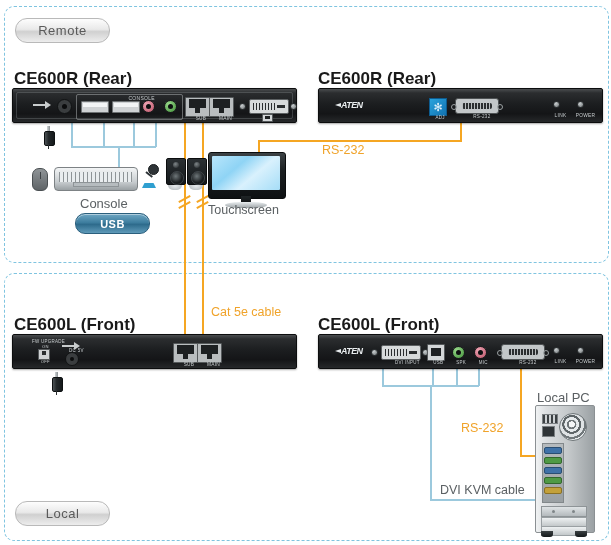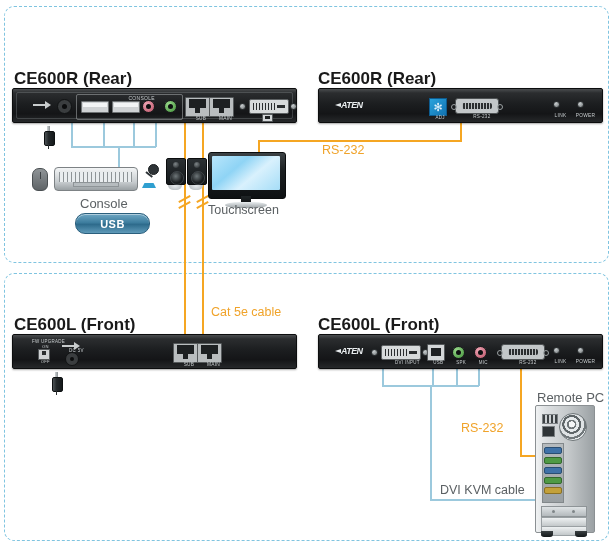--- a/index.html
+++ b/index.html
@@ -213,20 +213,22 @@
   #pc-label{position:absolute;left:537px;top:390px;font-size:13px;color:#5b6063;}
 </style>
 </head>
 <body>
 
 <div class="stage">
 
   <div class="zone" id="zone-remote"></div>
   <div class="zone" id="zone-local"></div>
 
+  <div class="pill" id="pill-remote">Remote</div>
+  <div class="pill" id="pill-local">Local</div>
 
   <div class="wire v" style="left:184px;top:112px;height:240px;"></div>
   <div class="break" style="left:178px;top:196px;">
     <i style="top:2px;"></i>
       <i style="top:8px;"></i>
   </div>
 
   <div class="wire v" style="left:202px;top:112px;height:240px;"></div>
   <div class="break" style="left:196px;top:196px;">
     <i style="top:2px;"></i>
@@ -422,21 +424,21 @@
       <div class="ear r"></div>
     </div>
     <div class="silk ctr" style="left:190px;top:25px;width:26px;transform:scale(1.45);">RS-232</div>
 
     <div class="led" style="left:234px;top:12px;"></div>
     <div class="led" style="left:258px;top:12px;"></div>
     <div class="silk ctr" style="left:228px;top:23px;width:18px;transform:scale(1.5);">LINK</div>
     <div class="silk ctr" style="left:250px;top:23px;width:22px;transform:scale(1.5);">POWER</div>
   </div>
 
-  <div id="pc-label">Remote PC</div>
+  <div id="pc-label">Local PC</div>
   <div id="pc">
     <div class="case"></div>
     <div class="fan"></div>
     <div class="ioA"></div>
     <div class="ioB"></div>
     <div class="slotcol"></div>
     <div class="vga" style="top:42px;"></div>
     <div class="grn" style="top:52px;"></div>
     <div class="vga" style="top:62px;"></div>
     <div class="grn" style="top:72px;"></div>

